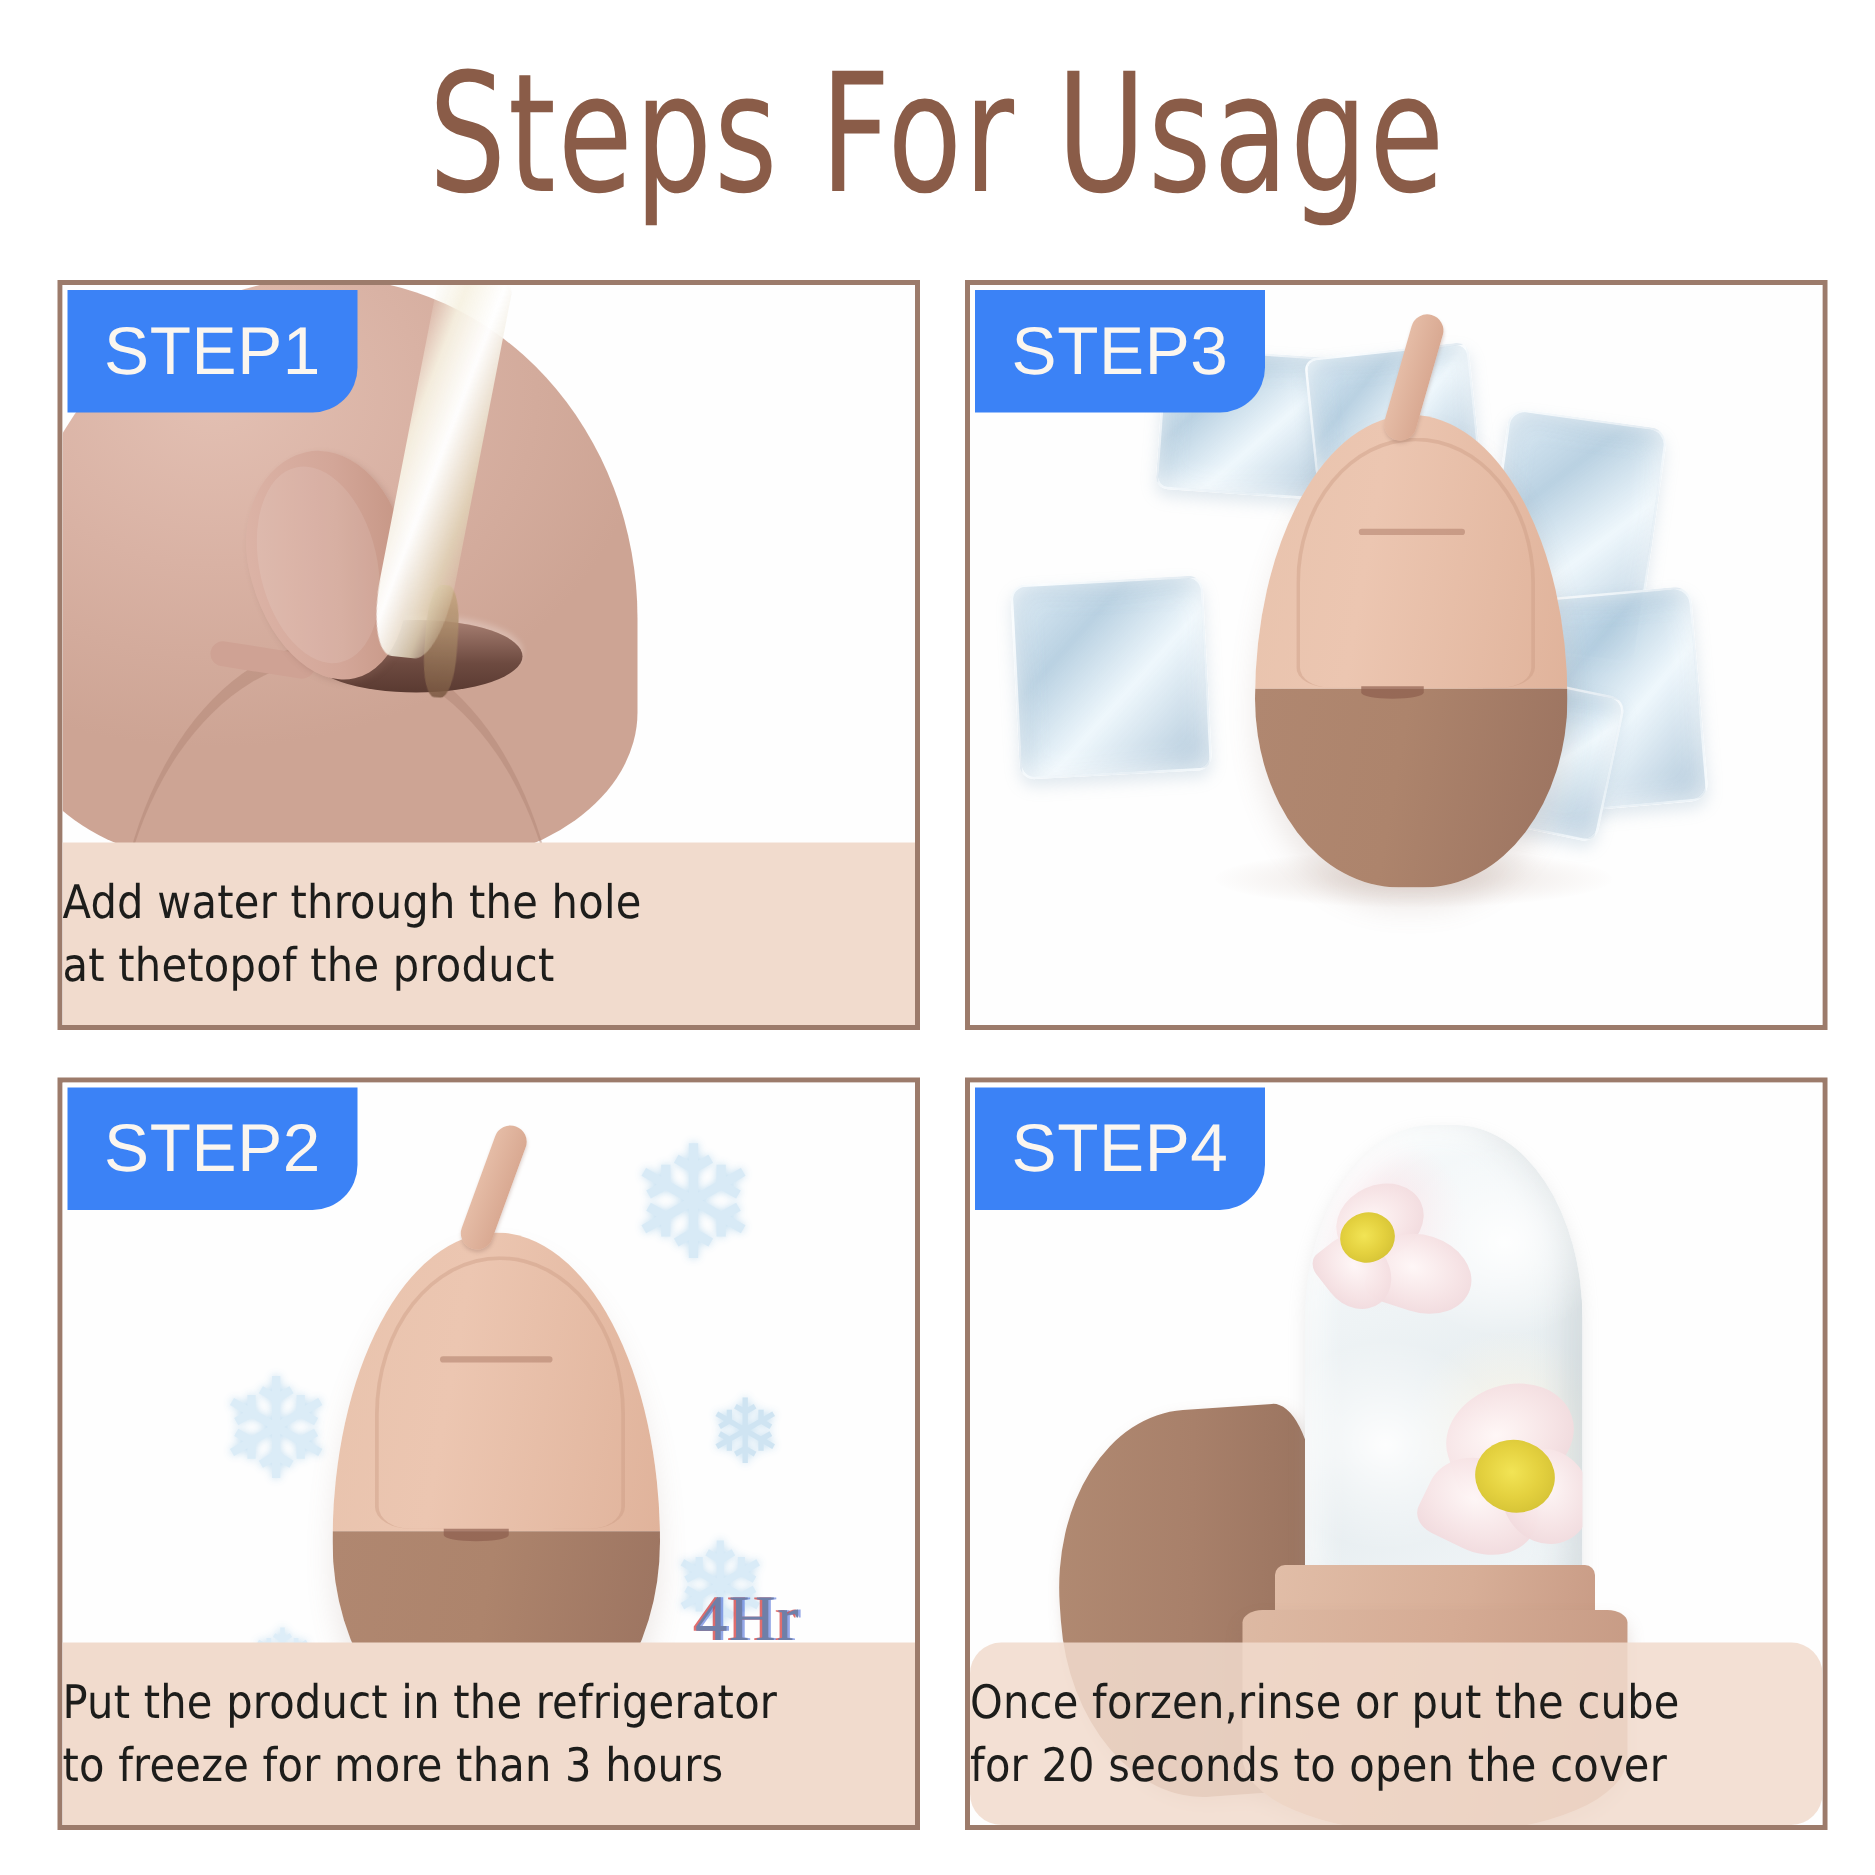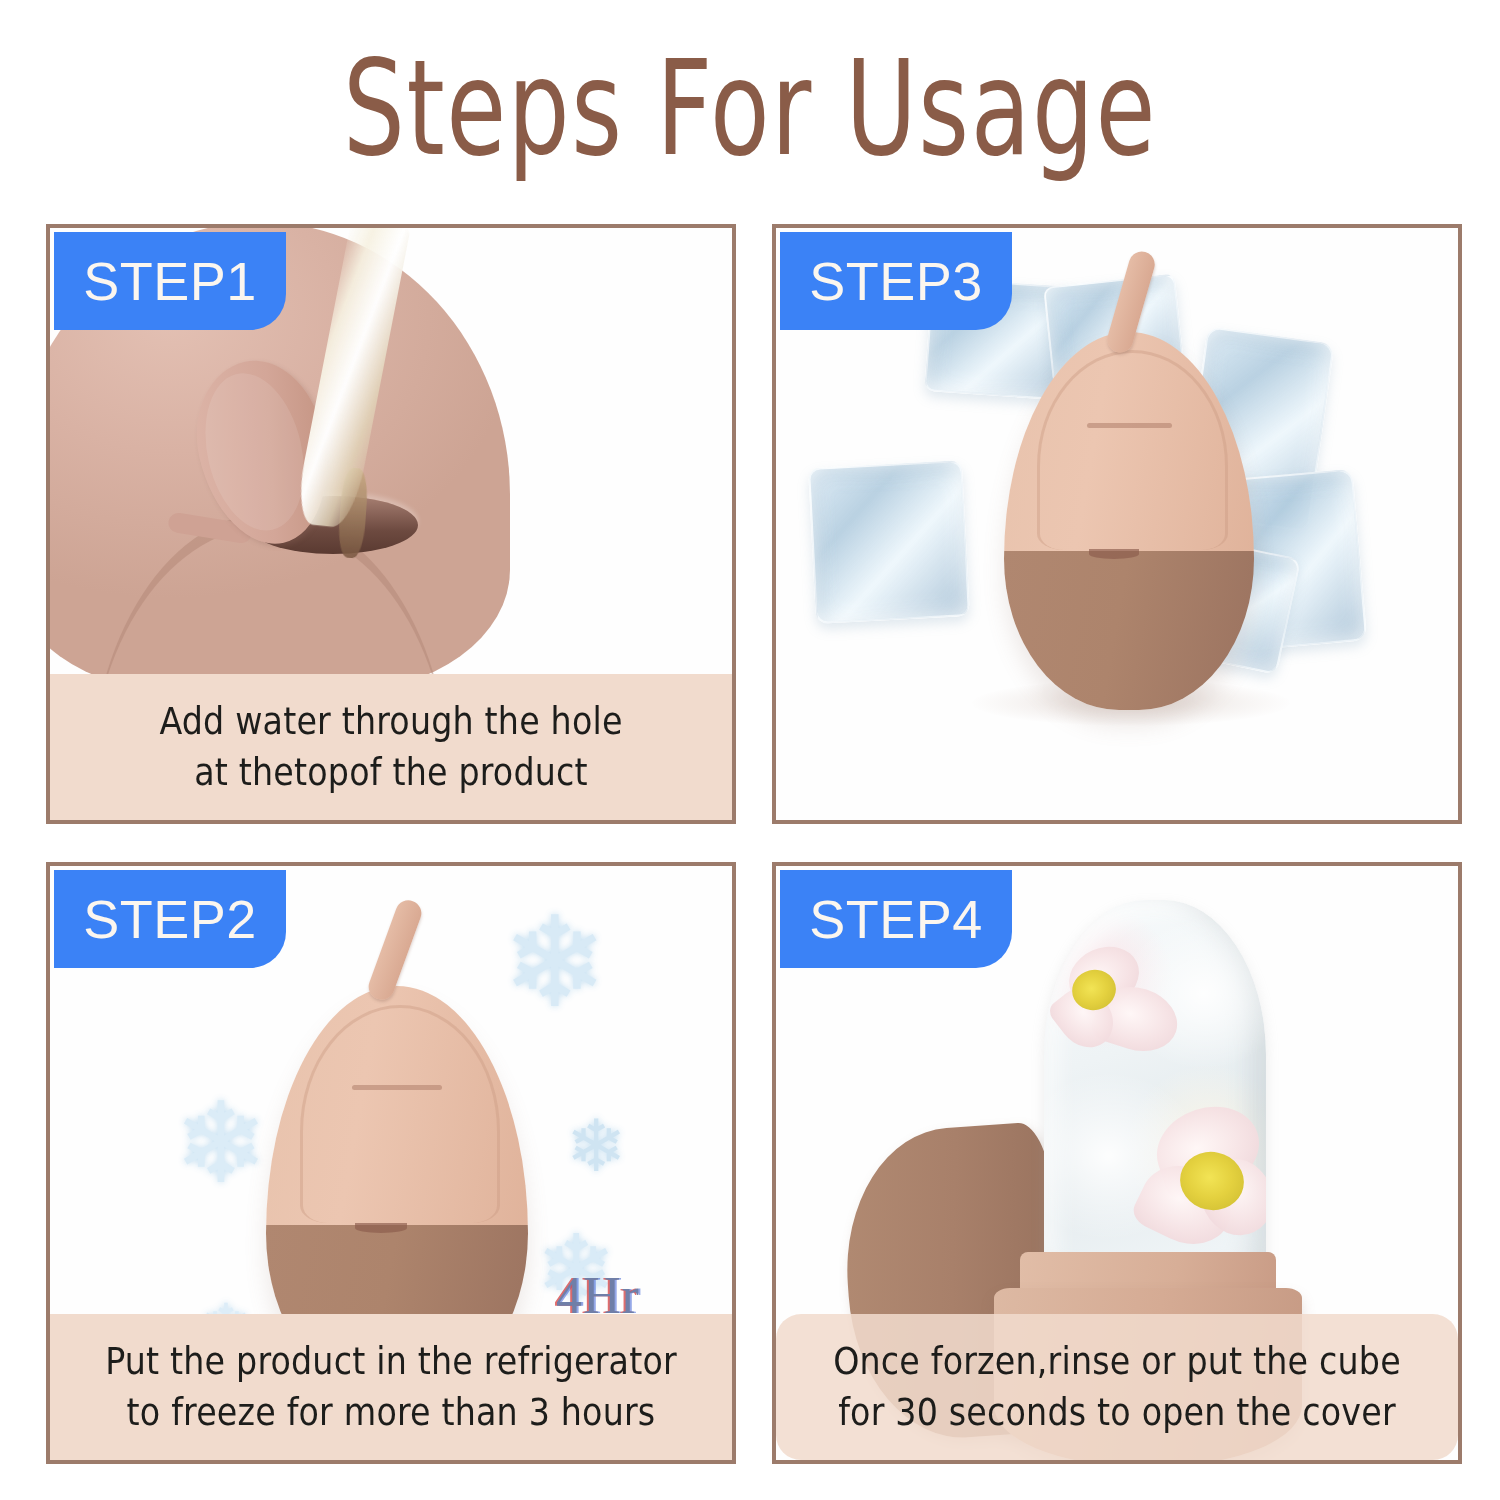--- a/index.html
+++ b/index.html
@@ -82,21 +82,21 @@
   .caption {
     position: absolute;
     left: 0;
     right: 0;
     bottom: 0;
     height: 146px;
     background: #f1dbcd;
     z-index: 30;
     display: flex;
     flex-direction: column;
-    align-items: center;
+    align-items: flex-start;
     justify-content: center;
     color: #1d1d1b;
     font-family: "Liberation Sans Narrow", "DejaVu Sans Condensed", "Liberation Sans", sans-serif;
     font-size: 37px;
     line-height: 51px;
     letter-spacing: 0.2px;
     text-align: center;
     white-space: nowrap;
   }
   .caption.translucent { background: rgba(241, 219, 205, 0.86); border-radius: 25px; }
@@ -466,17 +466,17 @@
         <div class="petal" style="left:96px;top:268px;width:92px;height:74px;transform:rotate(26deg);"></div>
         <div class="petal" style="left:154px;top:262px;width:78px;height:70px;transform:rotate(64deg);"></div>
         <div class="flower-core" style="left:136px;top:252px;width:64px;height:58px;transform:rotate(12deg);"></div>
       </div>
       <div id="p4-collar"></div>
       <div id="p4-holder"></div>
     </div>
     <div class="step-badge">STEP4</div>
     <div class="caption translucent">
       <span class="cline">Once forzen,rinse or put the cube</span>
-      <span class="cline">for 30 seconds to open the cover</span>
+      <span class="cline">for 20 seconds to open the cover</span>
     </div>
   </div>
 
 </div>
 
 </body></html>

